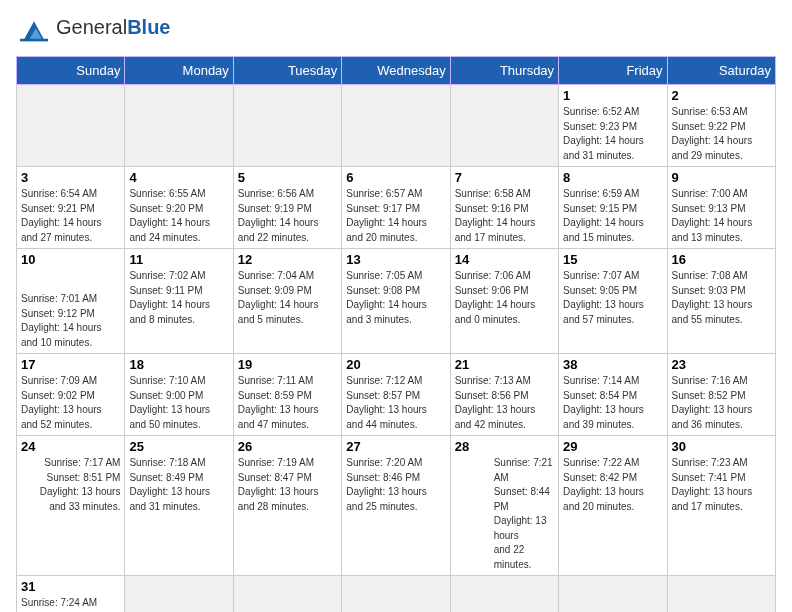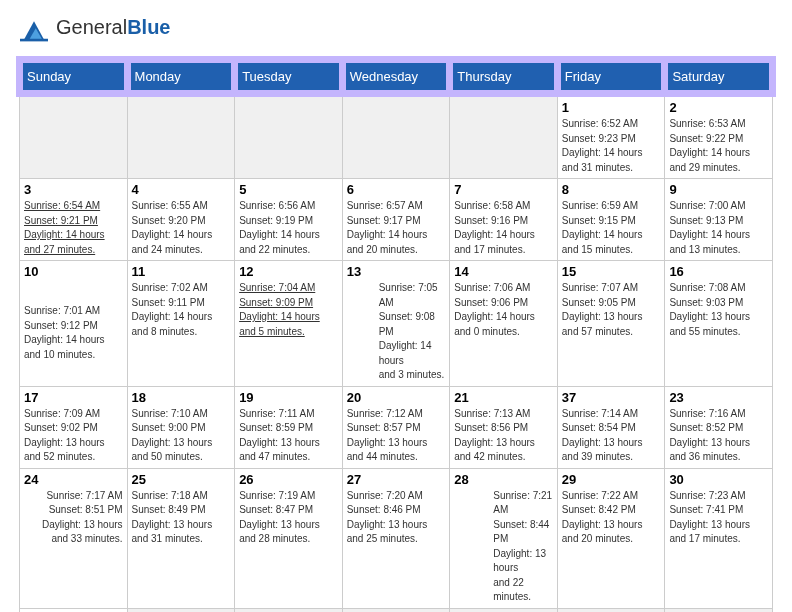--- a/index.html
+++ b/index.html
@@ -39,24 +39,24 @@
     }
     .calendar {
       width: 100%;
       border-collapse: collapse;
       font-size: 11px;
     }
     .calendar th {
       background: #2060b0;
       color: #fff;
       padding: 6px 4px;
-      text-align: left;
+      text-align: right;
       font-weight: normal;
       font-size: 13px;
-      border: 7px solid #c4b5fd;
+      border: 1px solid #c4b5fd;
     }
     .calendar td {
       border: 1px solid #ccc;
       vertical-align: top;
       padding: 3px 4px;
       min-height: 80px;
       width: calc(100%/7);
       background: #fff;
     }
     .calendar td.empty {
@@ -124,21 +124,21 @@
           <span class="day-number">2</span>
           <div class="day-info" style="white-space: pre-line;">Sunrise: 6:53 AM
 Sunset: 9:22 PM
 Daylight: 14 hours
 and 29 minutes.</div>
         </td>
       </tr>
       <tr>
         <td>
           <span class="day-number">3</span>
-          <div class="day-info" style="white-space: pre-line; text-decoration: underline;">Sunrise: 6:54 AM
+          <div class="day-info" style="white-space: pre-line;">Sunrise: 6:54 AM
 Sunset: 9:21 PM
 Daylight: 14 hours
 and 27 minutes.</div>
         </td>
         <td>
           <span class="day-number">4</span>
           <div class="day-info" style="white-space: pre-line;">Sunrise: 6:55 AM
 Sunset: 9:20 PM
 Daylight: 14 hours
 and 24 minutes.</div>
@@ -189,28 +189,28 @@
         </td>
         <td>
           <span class="day-number">11</span>
           <div class="day-info" style="white-space: pre-line;">Sunrise: 7:02 AM
 Sunset: 9:11 PM
 Daylight: 14 hours
 and 8 minutes.</div>
         </td>
         <td>
           <span class="day-number">12</span>
-          <div class="day-info" style="white-space: pre-line; text-decoration: underline;">Sunrise: 7:04 AM
+          <div class="day-info" style="white-space: pre-line;">Sunrise: 7:04 AM
 Sunset: 9:09 PM
 Daylight: 14 hours
 and 5 minutes.</div>
         </td>
         <td>
           <span class="day-number">13</span>
-          <div class="day-info" style="white-space: pre-line; margin-left: 32px;">Sunrise: 7:05 AM
+          <div class="day-info" style="white-space: pre-line;">Sunrise: 7:05 AM
 Sunset: 9:08 PM
 Daylight: 14 hours
 and 3 minutes.</div>
         </td>
         <td>
           <span class="day-number">14</span>
           <div class="day-info" style="white-space: pre-line;">Sunrise: 7:06 AM
 Sunset: 9:06 PM
 Daylight: 14 hours
 and 0 minutes.</div>
@@ -260,21 +260,21 @@
 and 44 minutes.</div>
         </td>
         <td>
           <span class="day-number">21</span>
           <div class="day-info" style="white-space: pre-line;">Sunrise: 7:13 AM
 Sunset: 8:56 PM
 Daylight: 13 hours
 and 42 minutes.</div>
         </td>
         <td>
-          <span class="day-number">37</span>
+          <span class="day-number">38</span>
           <div class="day-info" style="white-space: pre-line;">Sunrise: 7:14 AM
 Sunset: 8:54 PM
 Daylight: 13 hours
 and 39 minutes.</div>
         </td>
         <td>
           <span class="day-number">23</span>
           <div class="day-info" style="white-space: pre-line;">Sunrise: 7:16 AM
 Sunset: 8:52 PM
 Daylight: 13 hours

